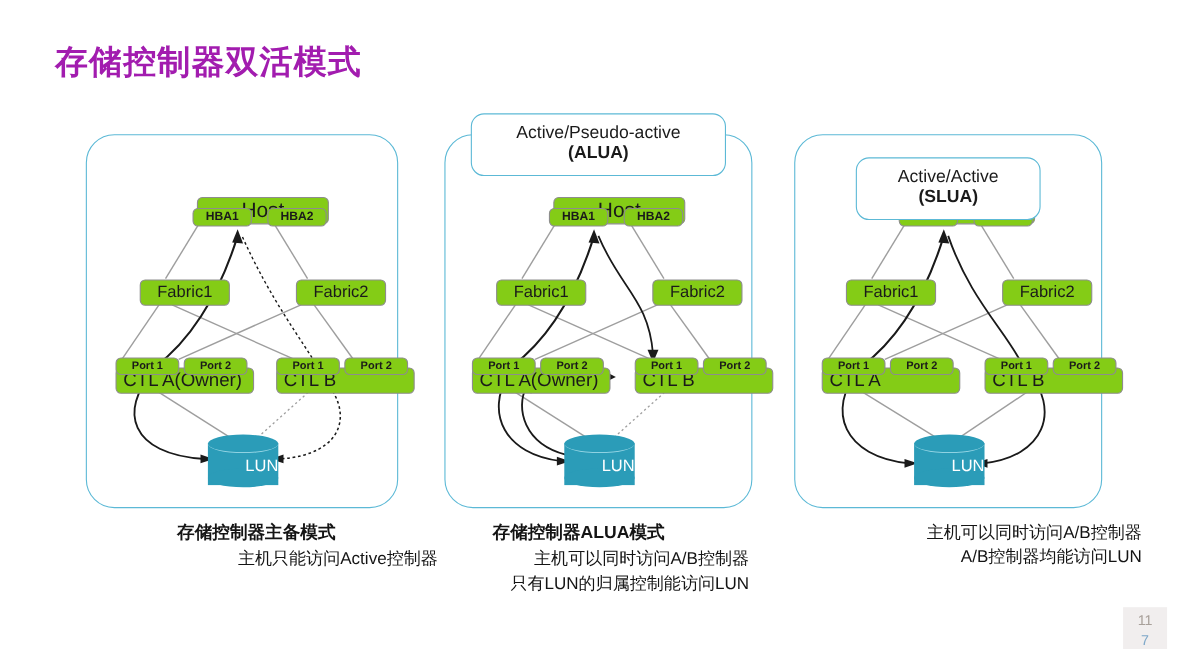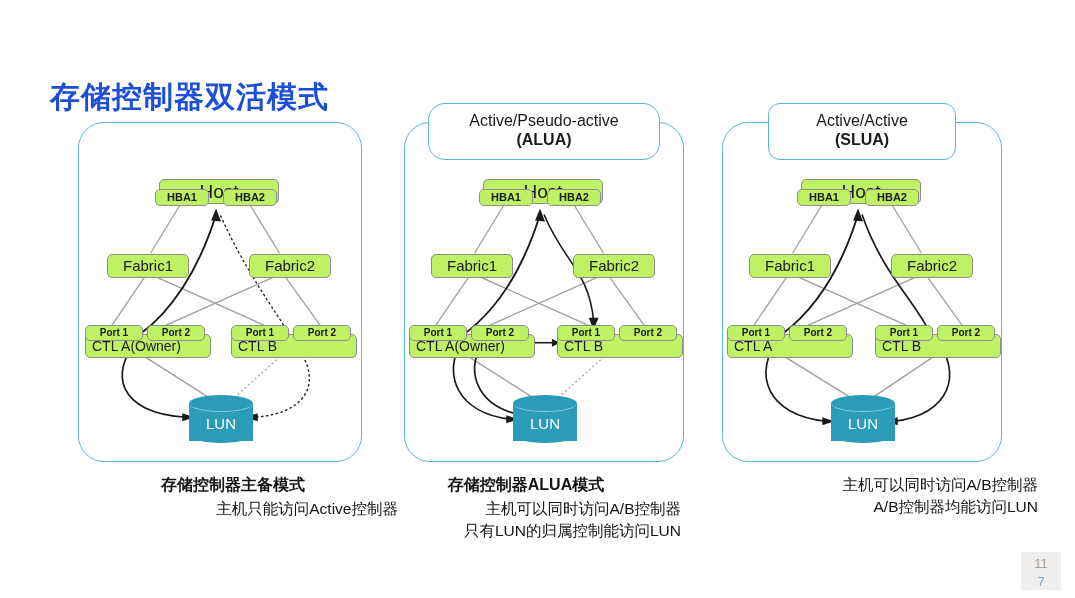--- a/index.html
+++ b/index.html
@@ -17,23 +17,22 @@
   }
 
   
   .slide-title {
     position: absolute;
     left: 50px;
     top: 36px;
     font-size: 30px;
     font-weight: bold;
     letter-spacing: 1px;
-    color: #1d4ed8;
+    color: #a21caf;
     white-space: nowrap;
-    margin-top: 41px;
   }
 
   
   .panels {
     position: absolute;
     left: 0;
     top: 100px;
     width: 1075px;
     height: 370px;
   }
@@ -63,34 +62,35 @@
     z-index: 6;
     text-align: center;
     font-size: 16px;
     line-height: 1.18;
     color: #1a1a1a;
     padding: 8px 16px 9px 16px;
     white-space: nowrap;
     box-sizing: border-box;
   }
   .panel-1 .panel-header { width: 198px; padding-top: 13px; padding-bottom: 14px; }
-  .panel-2 .panel-header { width: 232px; border-radius: 17px; }
-  .panel-3 .panel-header { width: 188px; }
+  .panel-2 .panel-header { width: 232px; }
+  .panel-3 .panel-header { width: 168px; margin-top: 40px; }
   .panel-header .sub { display: block; font-weight: bold; }
 
   
   .gbox {
     position: absolute;
     border: 1px solid #8d8d8d;
     border-radius: 5px;
-    background: #bef264;
+    background: #84cc16;
     box-sizing: border-box;
     text-align: center;
     color: #1a1a1a;
     z-index: 4;
+    margin-left: 20px;
   }
 
   .host-box {
     width: 120px;
     height: 25px;
     line-height: 23px;
     font-size: 19px;
     z-index: 3;
   }
   .hba-box {
@@ -112,21 +112,21 @@
     height: 16px;
     line-height: 14px;
     font-size: 10px;
     font-weight: 600;
     z-index: 5;
   }
   .ctl-box {
     width: 126px;
     height: 24px;
     line-height: 22px;
-    font-size: 14px;
+    font-size: 17px;
     text-align: left;
     padding-left: 6px;
     z-index: 3;
   }
 
   
   .lun {
     position: absolute;
     width: 64px;
     height: 52px;
@@ -151,21 +151,21 @@
     position: absolute;
     left: 0; top: 31px;
     width: 64px; height: 17px;
     border-radius: 50% / 50%;
     background: #2b9cb8;
   }
   .lun .label {
     position: absolute;
     left: 0; top: 20px;
     width: 64px;
-    text-align: center;
+    text-align: right;
     color: #ffffff;
     font-size: 15px;
     z-index: 3;
   }
 
   
   .wires {
     position: absolute;
     left: 0; top: 0;
     width: 100%; height: 100%;

